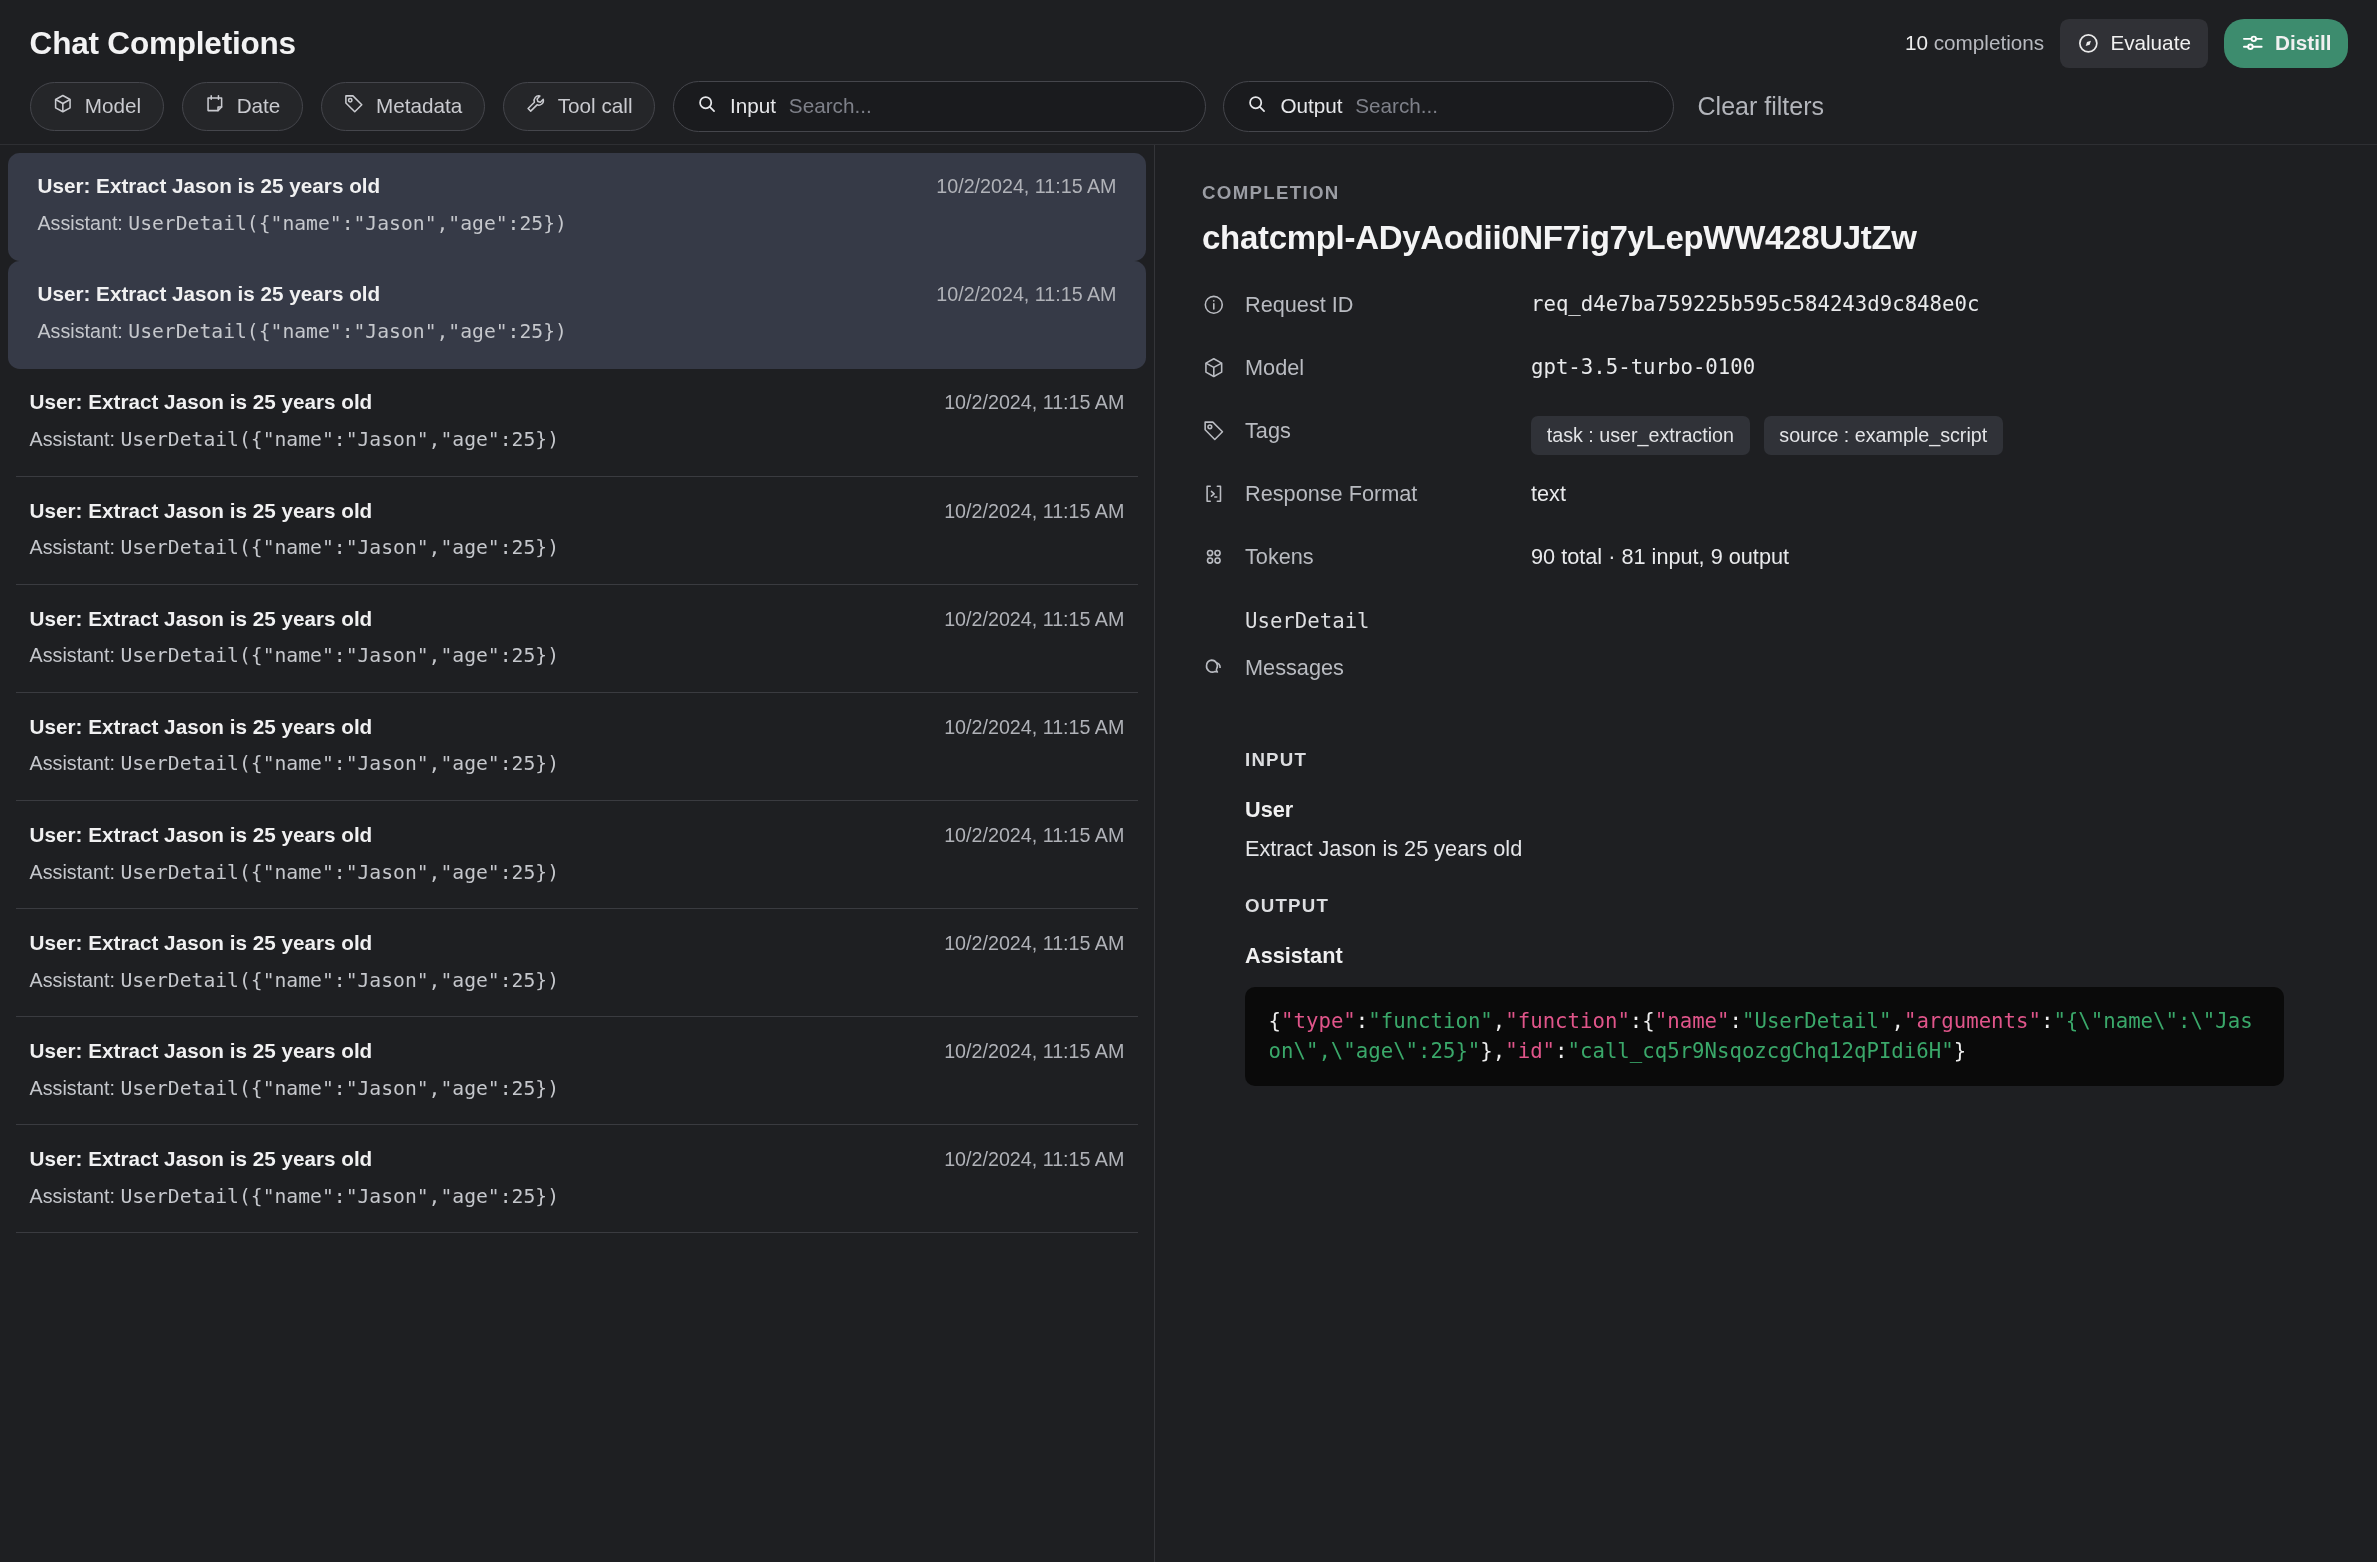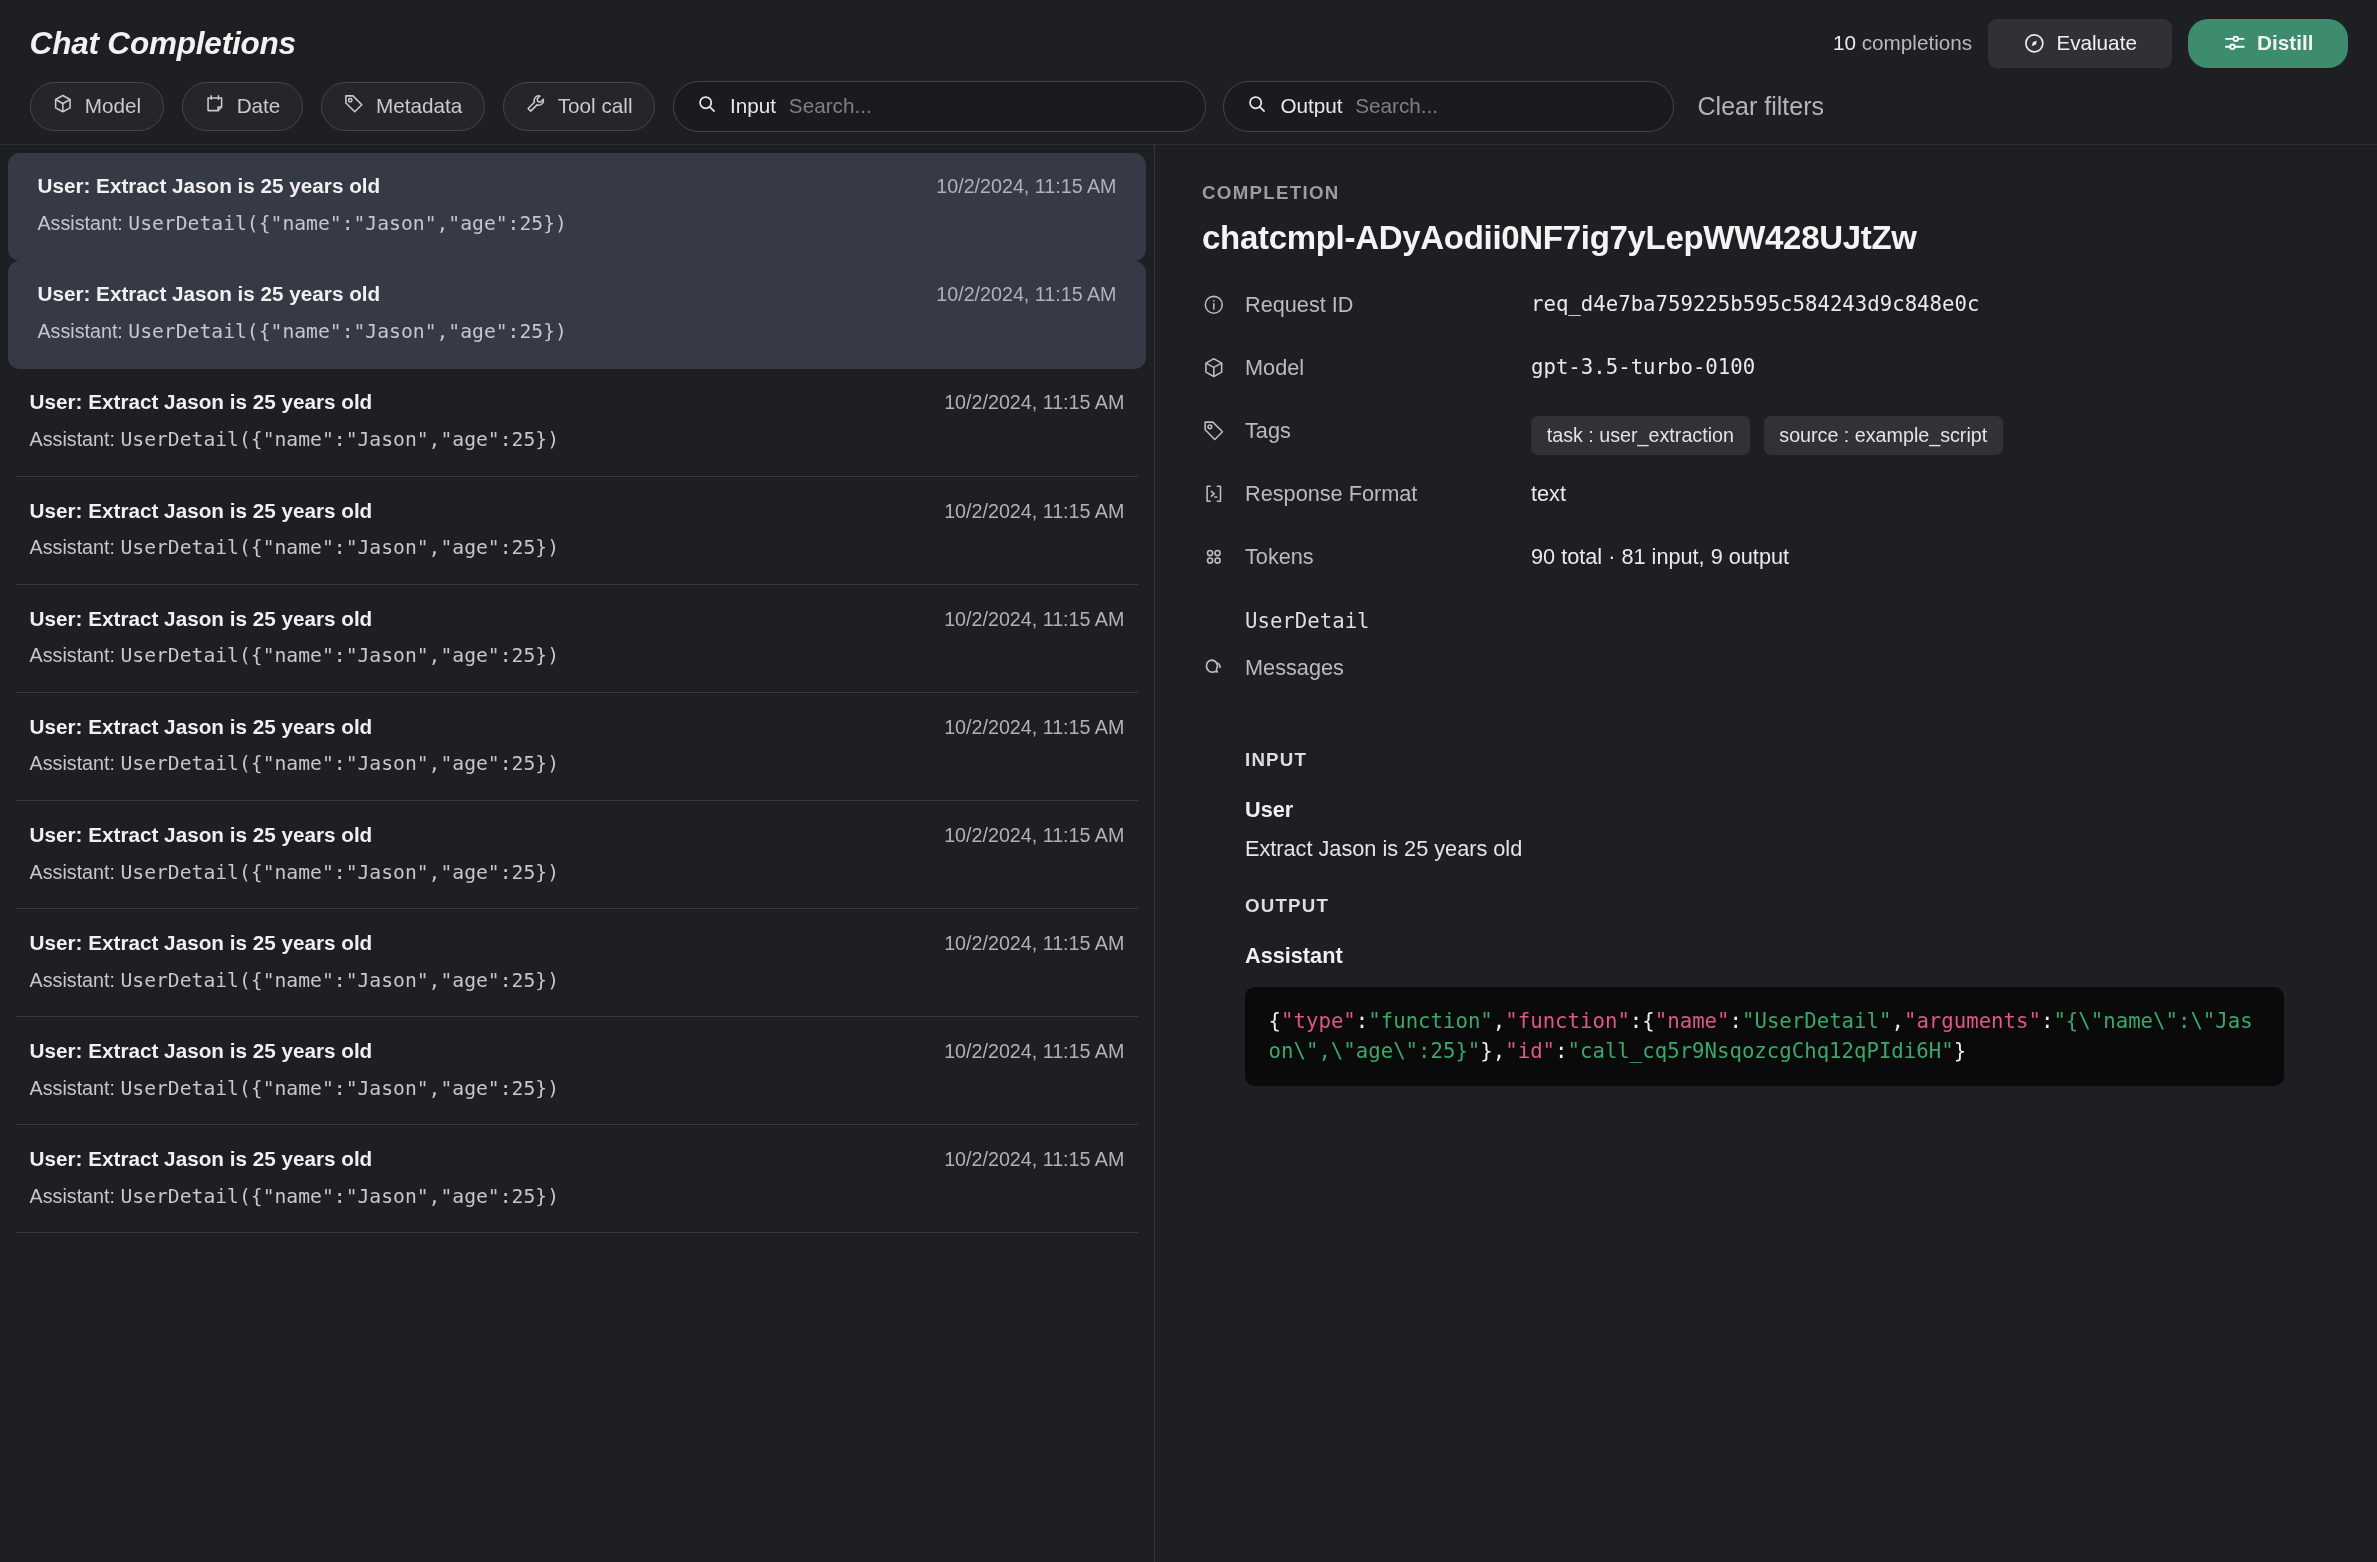--- a/index.html
+++ b/index.html
@@ -16,27 +16,27 @@
   .header {
     flex: 0 0 auto;
     padding: 17.7px 29.6px 0 29.6px;
     border-bottom: 1px solid #2e2f33;
     background: #1e1f22;
   }
   .header-top {
     display: flex; align-items: center; justify-content: space-between;
     height: 51px;
   }
-  .page-title { font-size: 31.5px; font-weight: bold; letter-spacing: -0.2px; color: #f2f2f3; font-style: italic; }
+  .page-title { font-size: 31.5px; font-weight: bold; letter-spacing: -0.2px; color: #f2f2f3; }
   .header-actions { display: flex; align-items: center; gap: 15.8px; }
   .completions-count { font-size: 20.7px; color: #b7b9bf; }
   .completions-count b { color: #ececec; font-weight: normal; }
   .btn {
     display: inline-flex; align-items: center; gap: 10.8px;
-    height: 49px; padding: 0 35px; border-radius: 8.9px;
+    height: 49px; padding: 0 17px; border-radius: 8.9px;
     font-size: 20.7px; border: none; cursor: pointer; color: #f0f0f0;
     font-family: "Liberation Sans", sans-serif;
   }
   .btn-secondary { background: #303136; }
   .btn-primary { background: #3d8c6e; font-weight: bold; border-radius: 20px; }
   .btn svg { display: block; }
 
   .filter-row {
     display: flex; align-items: center; gap: 17.7px;
     height: 75px;

